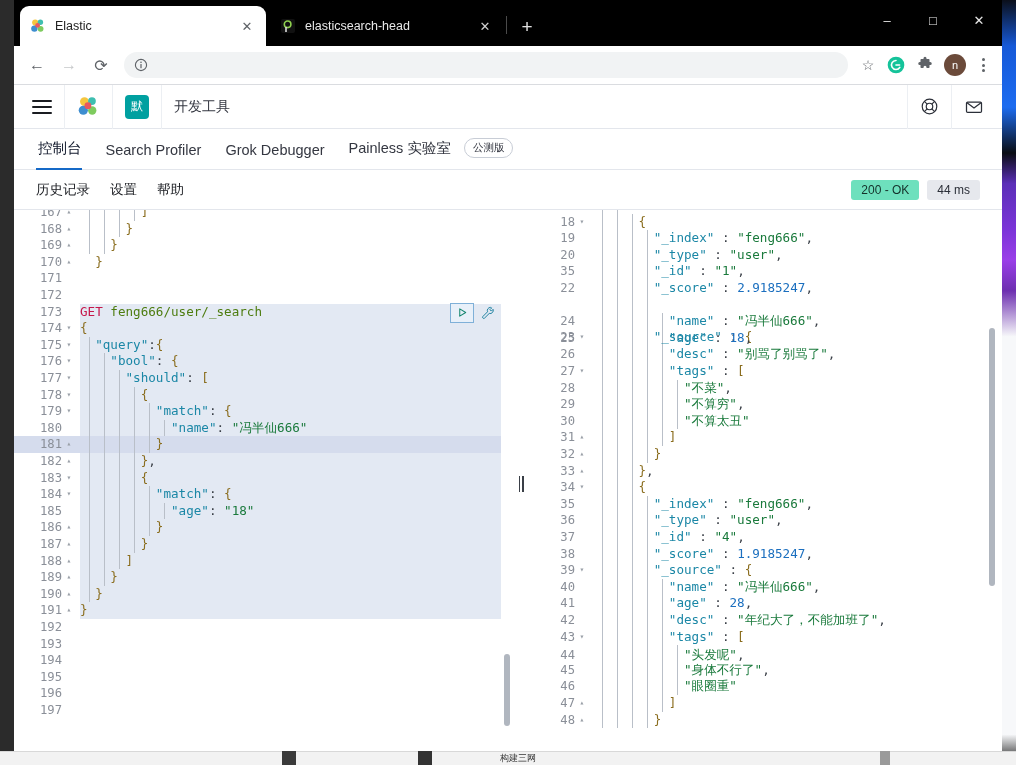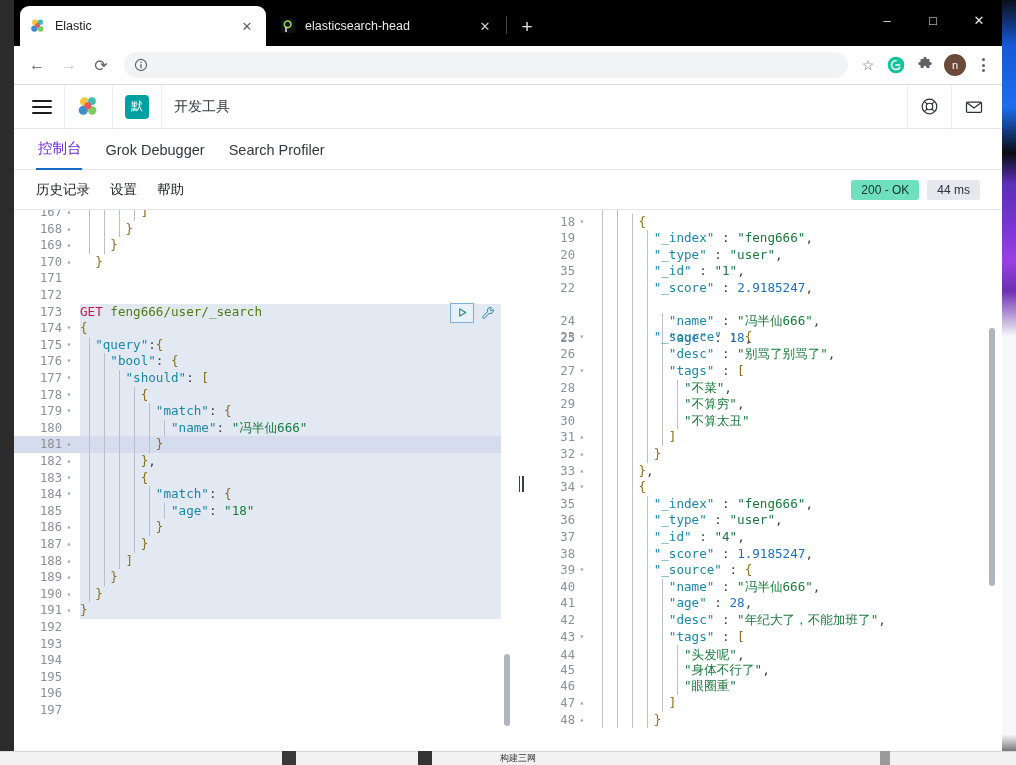--- a/index.html
+++ b/index.html
@@ -116,21 +116,21 @@
 
   #kb-tabs {
     height:41px; display:flex; align-items:flex-end; gap:0px;
     padding:0 22px; border-bottom:1px solid #e3e6ec; background:#fff;
   }
   .kbtab {
     font-size:14.5px; color:#343741; padding:0 12px 11px 12px;
     position:relative; white-space:nowrap;
   }
   .kbtab:first-child { padding-left:2px; }
-  .kbtab.sel { color:#6d28d9; }
+  .kbtab.sel { color:#0f172a; }
   .kbtab.sel::after {
     content:""; position:absolute; left:0; right:12px; bottom:-1px; height:2.5px; background:#1569c7;
   }
   .betapill {
     display:inline-block; border:1px solid #c8cdd6; border-radius:10px;
     font-size:10.5px; padding:2px 8px; color:#343741; margin-left:9px;
     vertical-align:2px;
   }
 
   #kb-sub {
@@ -367,24 +367,28 @@
             </svg>
           </div>
         </div>
       </div>
 
       <div id="kb-tabs">
         <div class="kbtab sel">
           <span>控制台</span>
         </div>
         <div class="kbtab">
+          <span>Search Profiler</span>
+        </div>
+        <div class="kbtab">
           <span>Grok Debugger</span>
         </div>
         <div class="kbtab">
-          <span>Search Profiler</span>
+          <span>Painless 实验室</span>
+          <span class="betapill">公测版</span>
         </div>
       </div>
 
       <div id="kb-sub">
         <span class="sublink">历史记录</span>
         <span class="sublink">设置</span>
         <span class="sublink">帮助</span>
         <div id="statusbox">
           <span id="status-ok">200 - OK</span>
           <span id="status-ms">44 ms</span>

